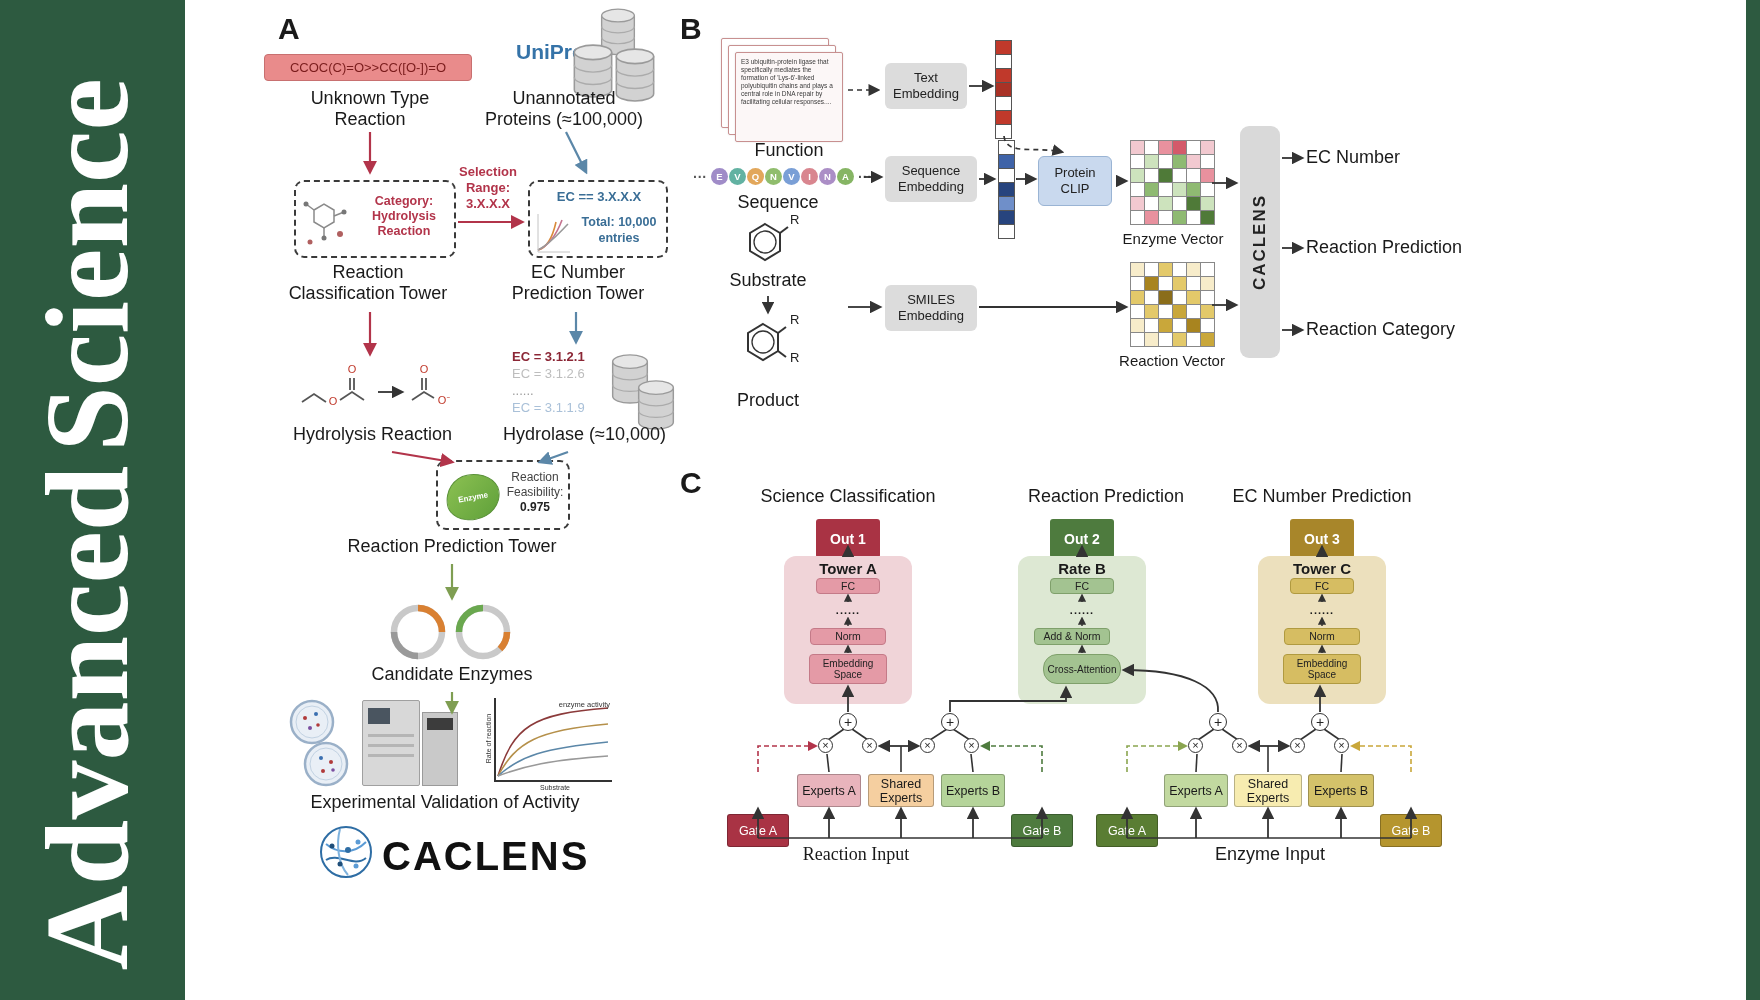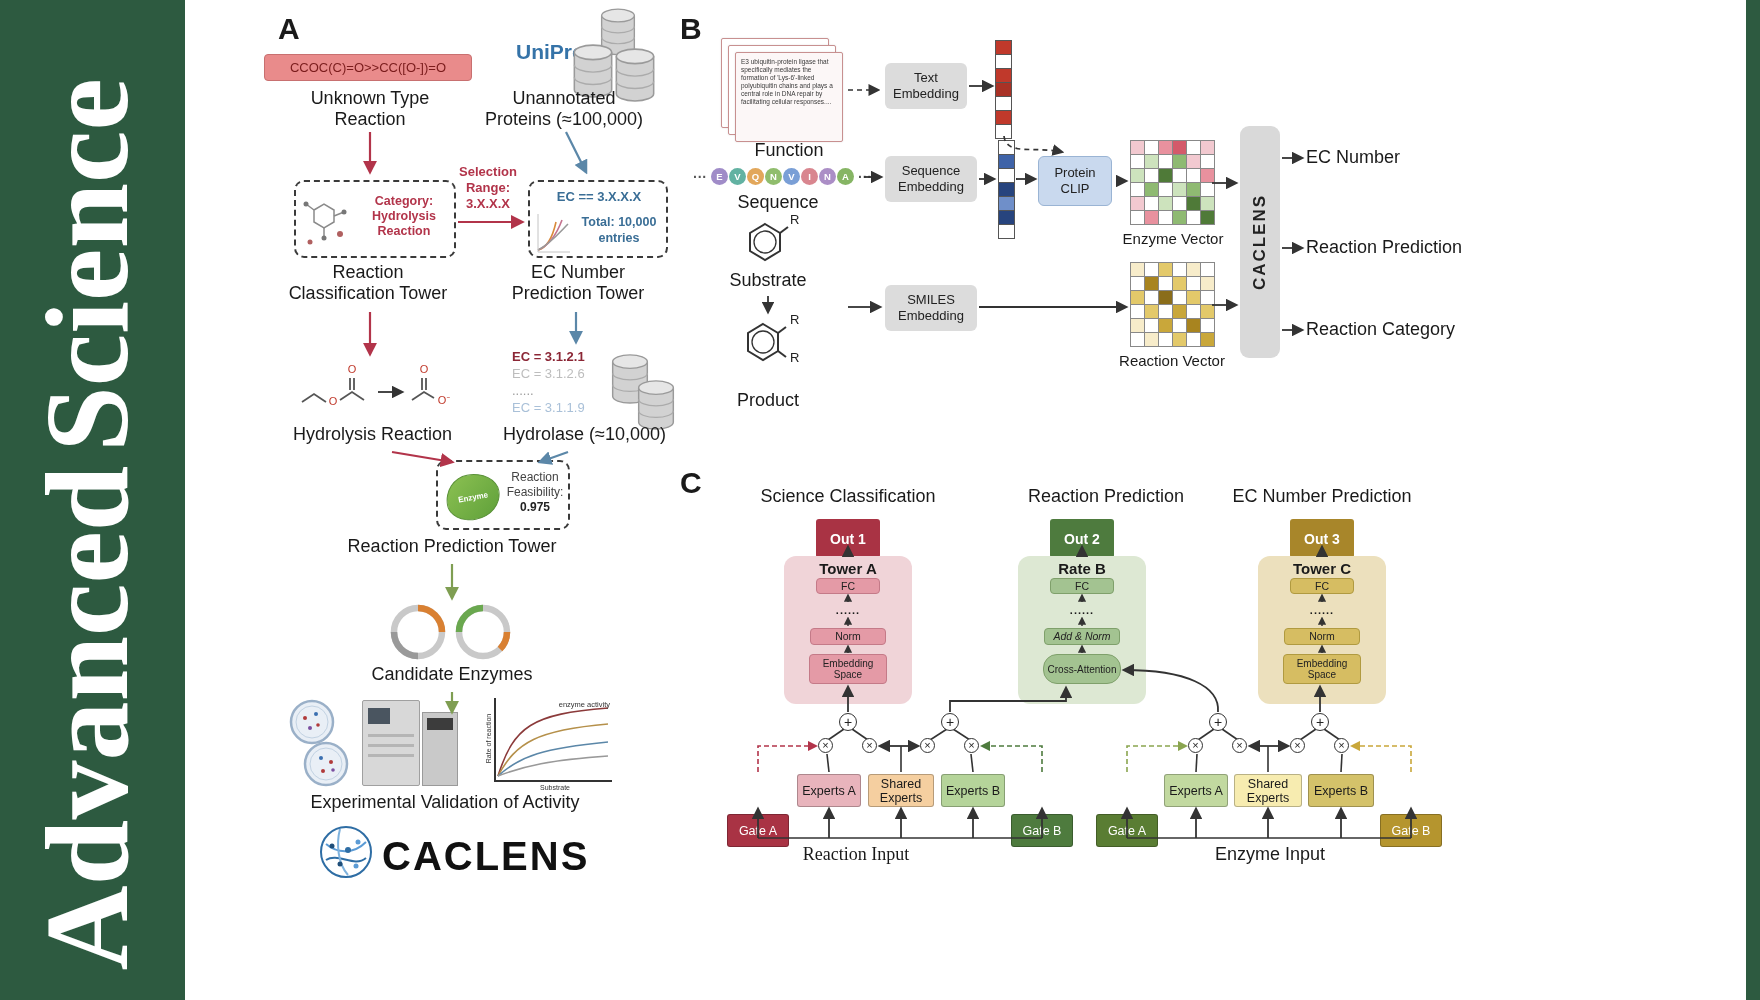--- a/index.html
+++ b/index.html
@@ -464,21 +464,21 @@
   <div class="towertitle">Tower A</div>
   <div class="innerbox" style="left:32px;top:22px;width:64px;height:16px;">FC</div>
   <div class="dotsline" style="top:48px;">......</div>
   <div class="innerbox" style="left:26px;top:72px;width:76px;height:17px;">Norm</div>
   <div class="innerbox" style="left:25px;top:98px;width:78px;height:30px;font-size:10px;">Embedding Space</div>
 </div>
 <div class="tower tb" style="left:1018px;background:#dde8d3;">
   <div class="towertitle">Rate B</div>
   <div class="innerbox" style="left:32px;top:22px;width:64px;height:16px;">FC</div>
   <div class="dotsline" style="top:48px;">......</div>
-  <div class="innerbox" style="left:26px;top:72px;width:76px;height:17px;font-style:italic;">Add &amp; Norm</div>
+  <div class="innerbox" style="left:16px;top:72px;width:76px;height:17px;">Add &amp; Norm</div>
   <div class="innerbox" style="left:25px;top:98px;width:78px;height:30px;font-size:10px;border-radius:14px;">Cross-Attention</div>
 </div>
 <div class="tower tc" style="left:1258px;background:#ece0bd;">
   <div class="towertitle">Tower C</div>
   <div class="innerbox" style="left:32px;top:22px;width:64px;height:16px;">FC</div>
   <div class="dotsline" style="top:48px;">......</div>
   <div class="innerbox" style="left:26px;top:72px;width:76px;height:17px;">Norm</div>
   <div class="innerbox" style="left:25px;top:98px;width:78px;height:30px;font-size:10px;">Embedding Space</div>
 </div>
 

